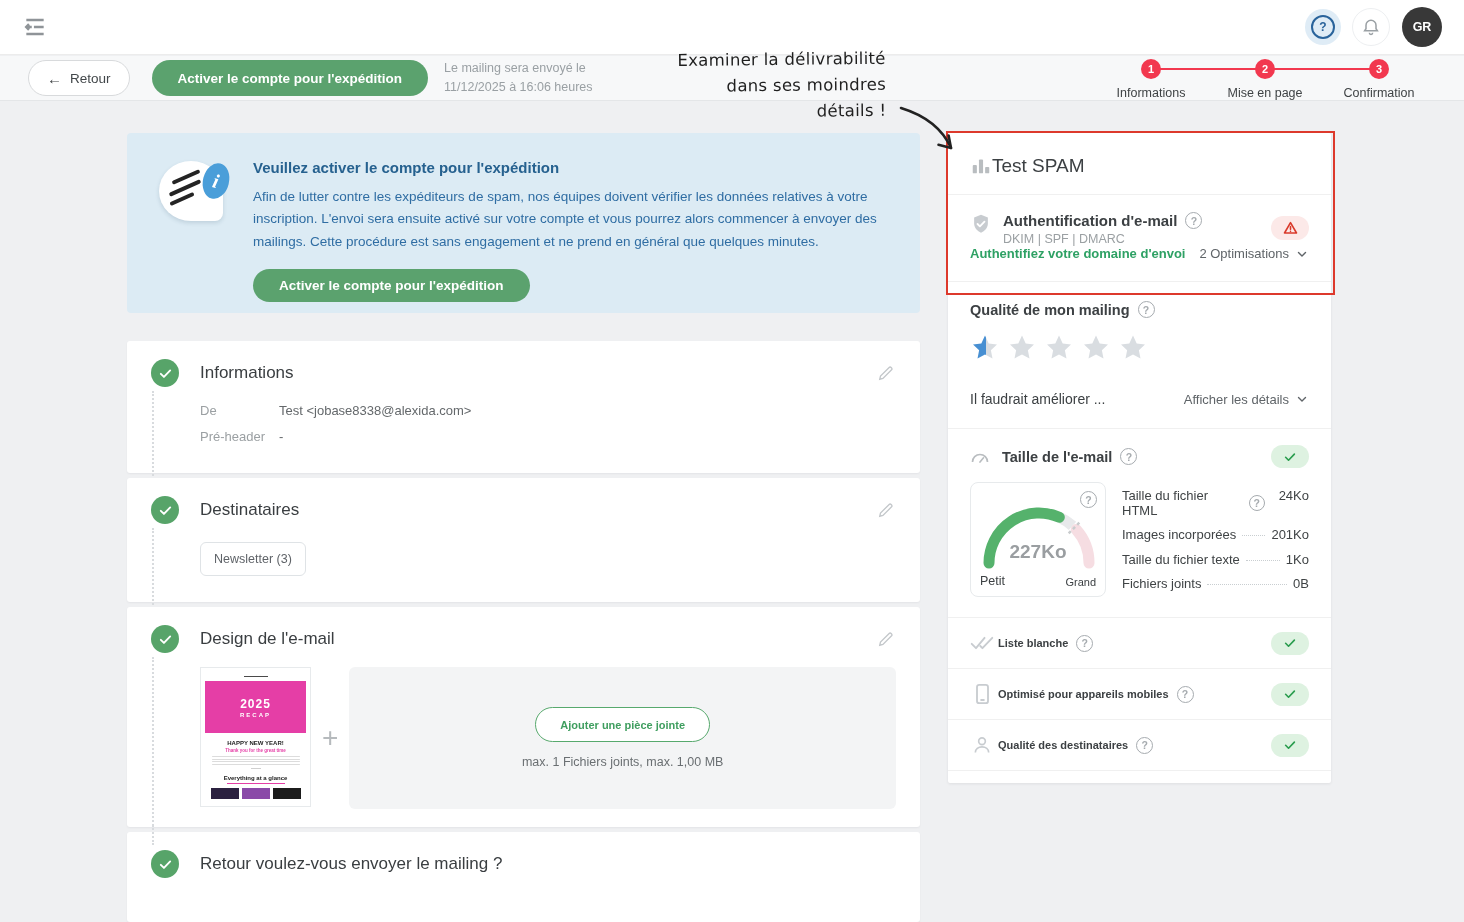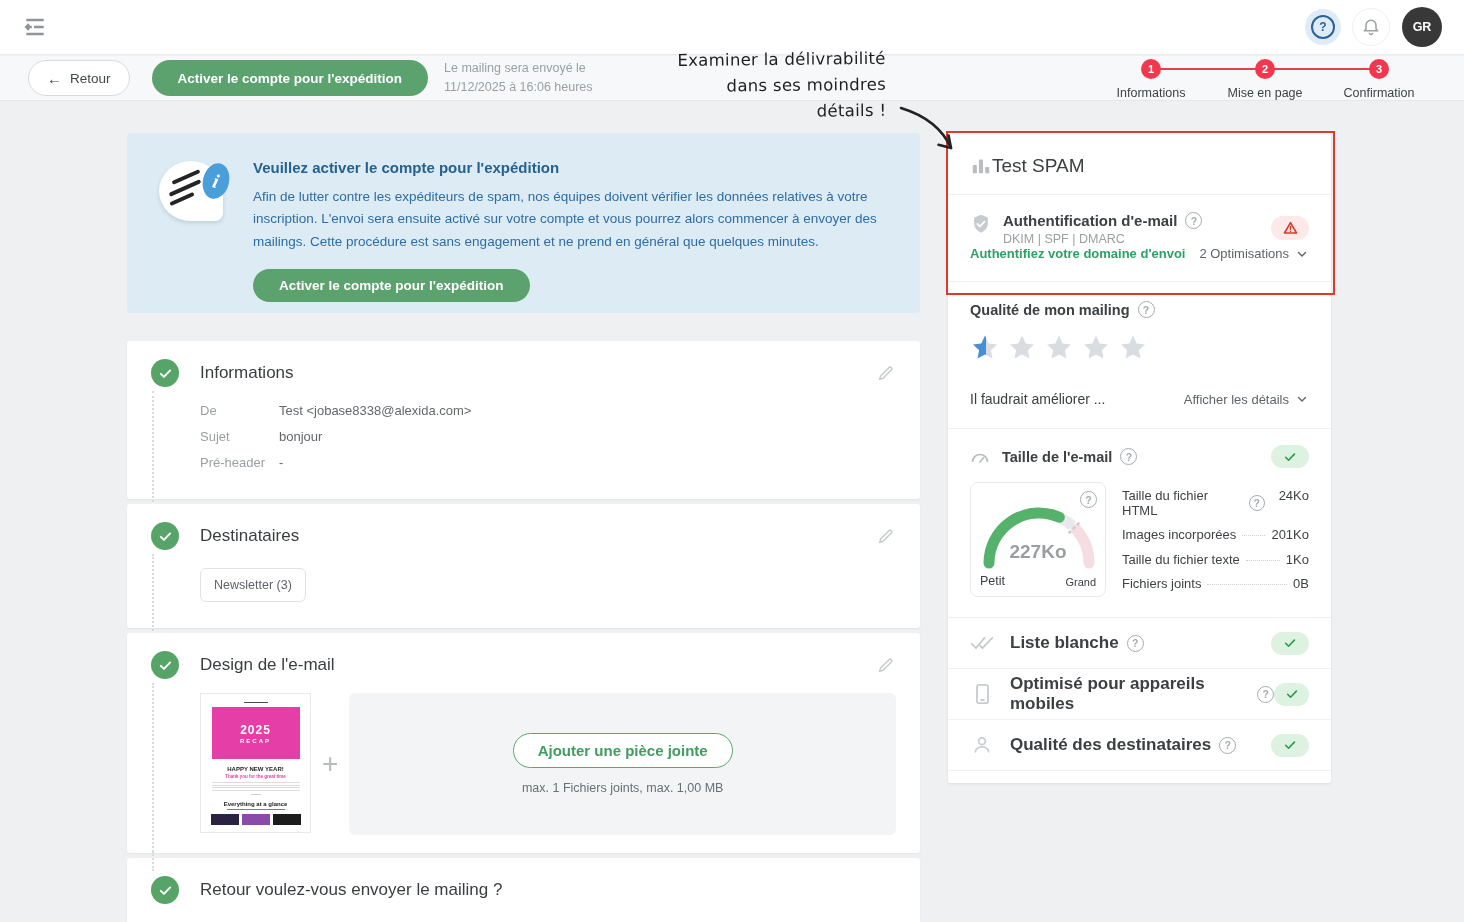--- a/index.html
+++ b/index.html
@@ -87,40 +87,40 @@
   .info-row{display:flex;margin-bottom:11px;font-size:13px}
   .info-label{width:79px;color:#9ba0a3;flex:none}
   .info-value{color:#64686b}
   .tag{display:inline-block;margin:18px 0 8px 49px;padding:9px 13px;border:1px solid #dfe3e6;
     border-radius:6px;font-size:12.5px;color:#5f6368;background:#fff;cursor:pointer}
 
   .design-row{display:flex;align-items:stretch;margin-top:14px;margin-left:49px}
   .thumb{width:111px;height:140px;border:1px solid #e7eaec;background:#fff;box-sizing:border-box;
     padding:7px 6px;display:flex;flex-direction:column;align-items:center;overflow:hidden;flex:none}
   .thumb .brand{width:24px;height:3px;background:#4a4a4a;margin:1px 0 5px}
-  .thumb .hero{width:88px;height:52px;background:#e53ea6;color:#fff;display:flex;flex-direction:column;
+  .thumb .hero{width:101px;height:52px;background:#e53ea6;color:#fff;display:flex;flex-direction:column;
     align-items:center;justify-content:center;flex:none}
   .thumb .hero .y{font-size:12px;font-weight:bold;letter-spacing:1px}
   .thumb .hero .r{font-size:6px;font-weight:bold;letter-spacing:2px;margin-top:1px}
   .thumb .h1{font-size:6px;font-weight:bold;color:#222;margin-top:7px;white-space:nowrap}
   .thumb .sub{font-size:4.5px;color:#e53ea6;font-weight:bold;margin-top:2px;white-space:nowrap}
   .thumb .par{width:88px;height:2px;background:#dcdcdc;margin-top:2.5px;border-radius:1px}
   .thumb .dash{width:10px;height:2px;background:#cfcfcf;margin-top:4px}
   .thumb .h2{font-size:6px;font-weight:bold;color:#222;margin-top:6px;white-space:nowrap}
   .thumb .pinkbar{width:58px;height:2.5px;background:#e53ea6;margin-top:2px}
   .thumb .imgs{display:flex;gap:3px;margin-top:5px}
   .thumb .imgs i{display:block;width:28px;height:11px}
   .thumb .imgs i:nth-child(1){background:#2b2140}
   .thumb .imgs i:nth-child(2){background:#8a4aa8}
   .thumb .imgs i:nth-child(3){background:#1c1c1c}
   .plus{align-self:center;margin:0 11px;color:#b6babd;font-size:28px;font-weight:300}
   .attach-box{flex:1;background:#f3f4f5;border-radius:6px;display:flex;flex-direction:column;
     align-items:center;justify-content:center;height:142px}
   .btn-outline{height:35px;padding:0 24px;border:1.5px solid #57a96d;color:#3f9e5f;border-radius:18px;
-    background:#fff;font-size:15px;font-weight:bold;cursor:pointer;font-family:inherit}
+    background:#fff;font-size:11px;font-weight:bold;cursor:pointer;font-family:inherit}
   .attach-hint{margin-top:13px;font-size:12.5px;color:#6a6f72}
 
   
   .panel{position:absolute;left:948px;top:133px;width:383px;background:#fff;border-radius:2px;
     box-shadow:0 1px 3px rgba(23,28,33,.08);z-index:2;box-sizing:border-box}
   .panel-head{display:flex;align-items:center;padding:22px 22px 17px;border-bottom:1px solid #f0f0f0}
   .panel-title{font-size:19px;color:#3c4043;margin-left:0}
   .seg{border-bottom:1px solid #f0f0f0}
   .auth{padding:17px 22px 20px}
   .auth-top{display:flex;align-items:flex-start}
@@ -157,21 +157,21 @@
   .gauge-max{position:absolute;right:9px;bottom:8px;font-size:11px;color:#3c4043}
   .size-rows{flex:1;margin-left:16px;display:flex;flex-direction:column;justify-content:space-between;
     padding:6px 0}
   .srow{display:flex;align-items:baseline;font-size:13px;color:#3f4345}
   .srow .help-s{align-self:center;margin:0 2px 0 6px;width:16px;height:16px}
   .leader{flex:1;border-bottom:1px dotted #c9ced1;margin:0 6px;transform:translateY(-3px)}
   .srow-val{white-space:nowrap}
   .checkrow{display:flex;align-items:center;height:50px;padding:0 22px;border-bottom:1px solid #f0f0f0}
   .checkrow:last-child{border-bottom:none}
   .checkrow .cicon{width:24px;color:#c2c6c9;flex:none;display:flex;justify-content:center}
-  .checkrow .clabel{font-size:17px;font-weight:bold;color:#3c4043;margin-left:16px;
+  .checkrow .clabel{font-size:11px;font-weight:bold;color:#3c4043;margin-left:4px;
     display:flex;align-items:center}
   .panel-footer{height:12px}
 
   .red-frame{position:absolute;left:946px;top:131px;width:385px;height:160px;
     border:2px solid #dd392c;z-index:6;pointer-events:none;box-sizing:content-box}
 </style>
 </head>
 <body>
 
 <div class="topbar">
@@ -258,24 +258,20 @@
       <span class="pencil">
         <svg width="20" height="20" viewBox="0 0 24 24" fill="none" stroke="currentColor" stroke-width="1.6">
             <path d="M4.5 19.5l.9-3.8L15.8 5.3a1.6 1.6 0 0 1 2.3 0l.6.6a1.6 1.6 0 0 1 0 2.3L8.3 18.6z"></path>
           </svg>
       </span>
     </div>
     <div class="info-rows">
       <div class="info-row">
         <span class="info-label">De</span>
         <span class="info-value">Test &lt;jobase8338@alexida.com&gt;</span>
-      </div>
-      <div class="info-row">
-        <span class="info-label">Sujet</span>
-        <span class="info-value">bonjour</span>
       </div>
       <div class="info-row">
         <span class="info-label">Pré-header</span>
         <span class="info-value">-</span>
       </div>
     </div>
   </div>
 
   <div class="card">
     <div class="rail"></div>

